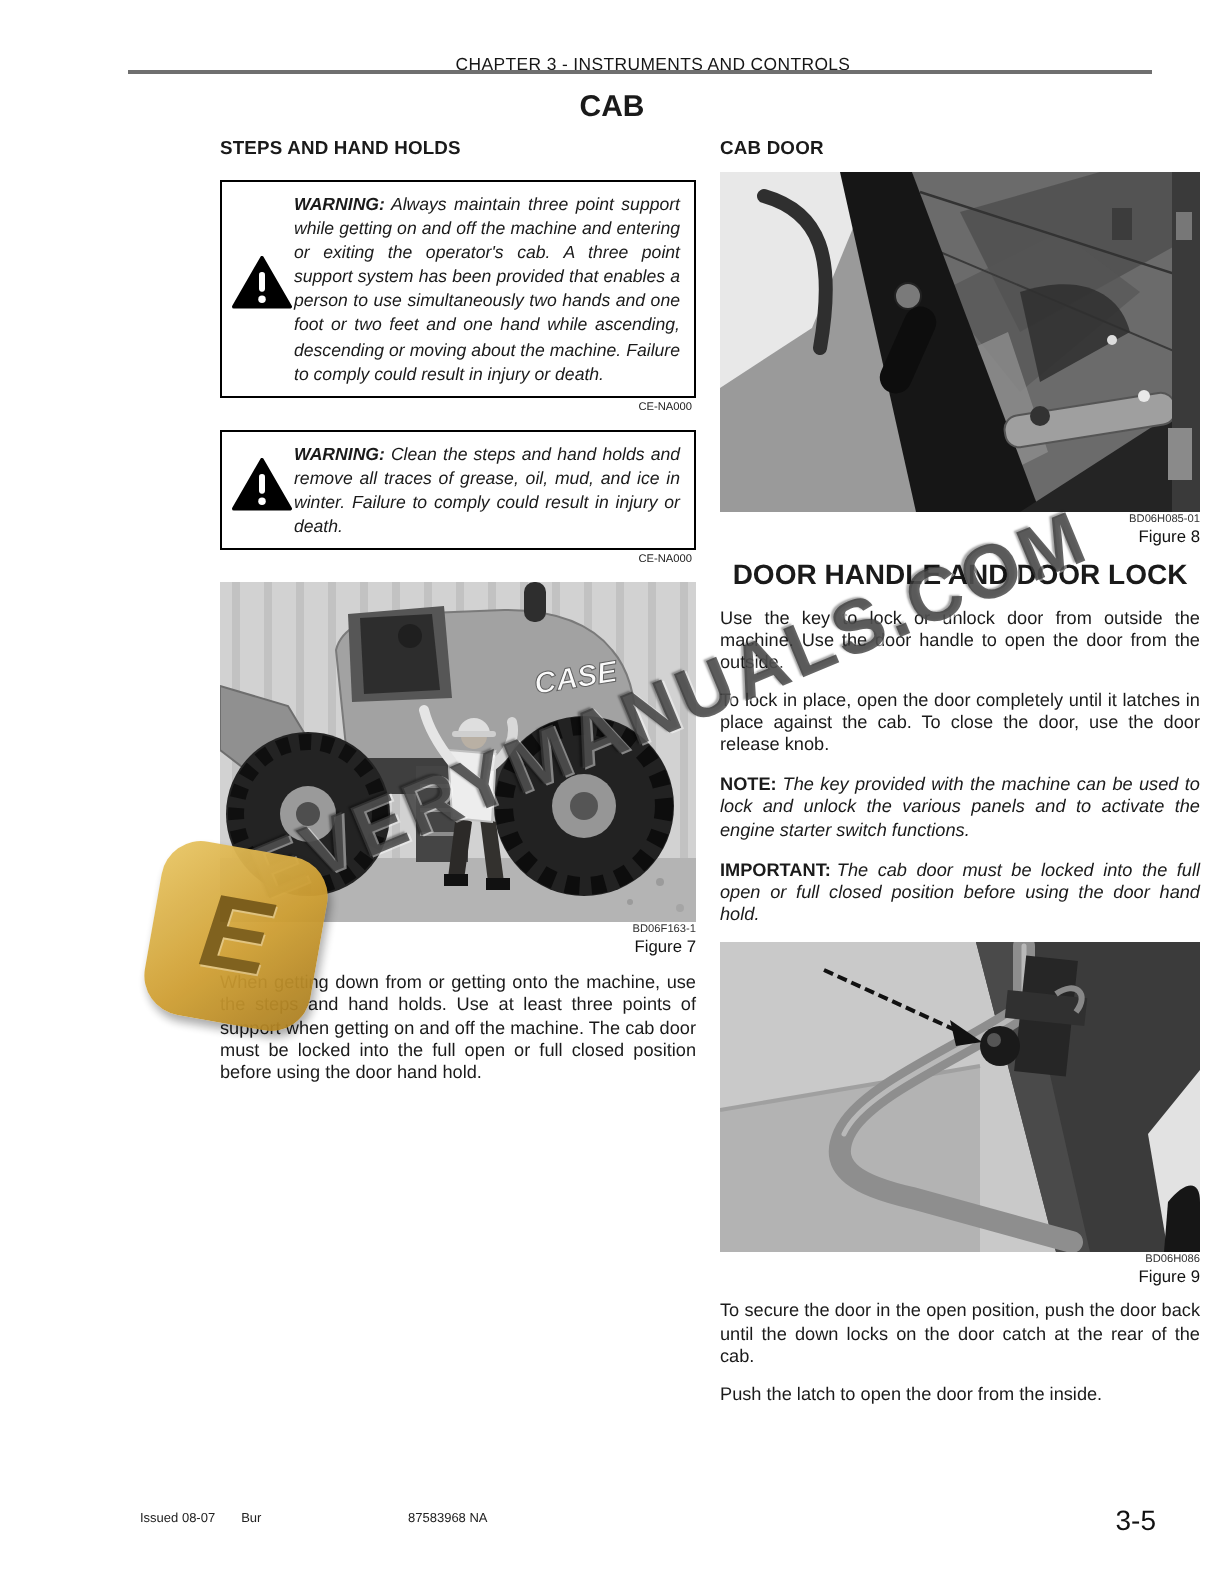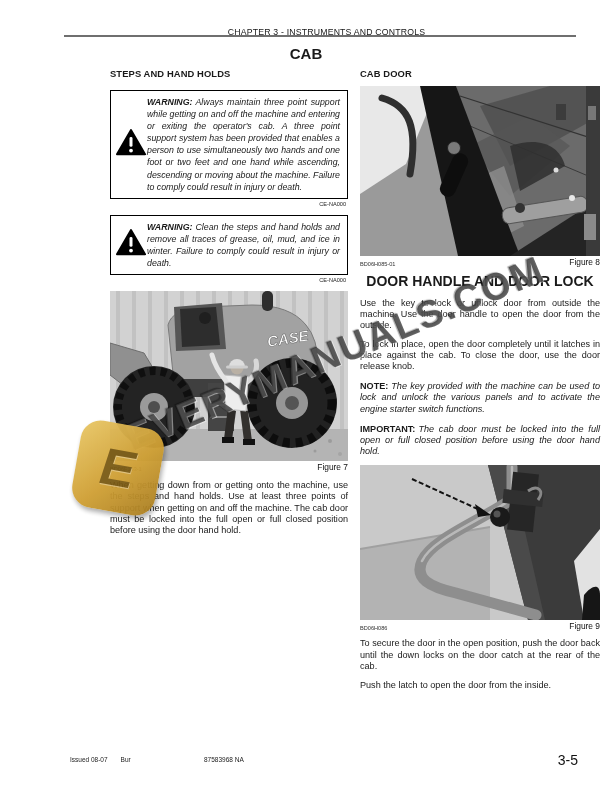--- a/index.html
+++ b/index.html
@@ -26,21 +26,21 @@
   .warnbox { border:1.4px solid #000; display:flex; align-items:center; gap:1px; padding:5px 7px 5px 5px; }
   .warn-icon { flex:0 0 auto; width:30px; }
   .warn-text { font-size:8.8px; line-height:12.1px; text-align:justify; font-style:italic; }
   .lbl { font-weight:bold; padding-right:3px; }
   .ce-code { font-size:5.6px; color:#222; text-align:right; margin:2px 2px 0 0; }
 
   .photo { width:100%; line-height:0; }
   .photo svg { display:block; width:100%; height:100%; }
   .ph1 { height:170px; } .ph2 { height:170px; } .ph3 { height:155px; }
 
-  .figrow { display:flex; justify-content:space-between; align-items:flex-end; margin-top:1px; }
+  .figrow { display:flex; justify-content:space-between; align-items:flex-end; margin-top:1px;flex-direction:column; }
   .photo-code { font-size:5.6px; color:#333; }
   .figcap { font-size:8.4px; color:#111; }
 
   .para { font-size:9.1px; line-height:11.2px; text-align:justify; }
   .ital { font-style:italic; }
   .subtitle { text-align:center; font-weight:bold; font-size:14px; }
 
   .mt6{margin-top:6px} .mt7{margin-top:7px} .mt8{margin-top:8px}
   .mt9{margin-top:9px} .mt13{margin-top:13px}
 

